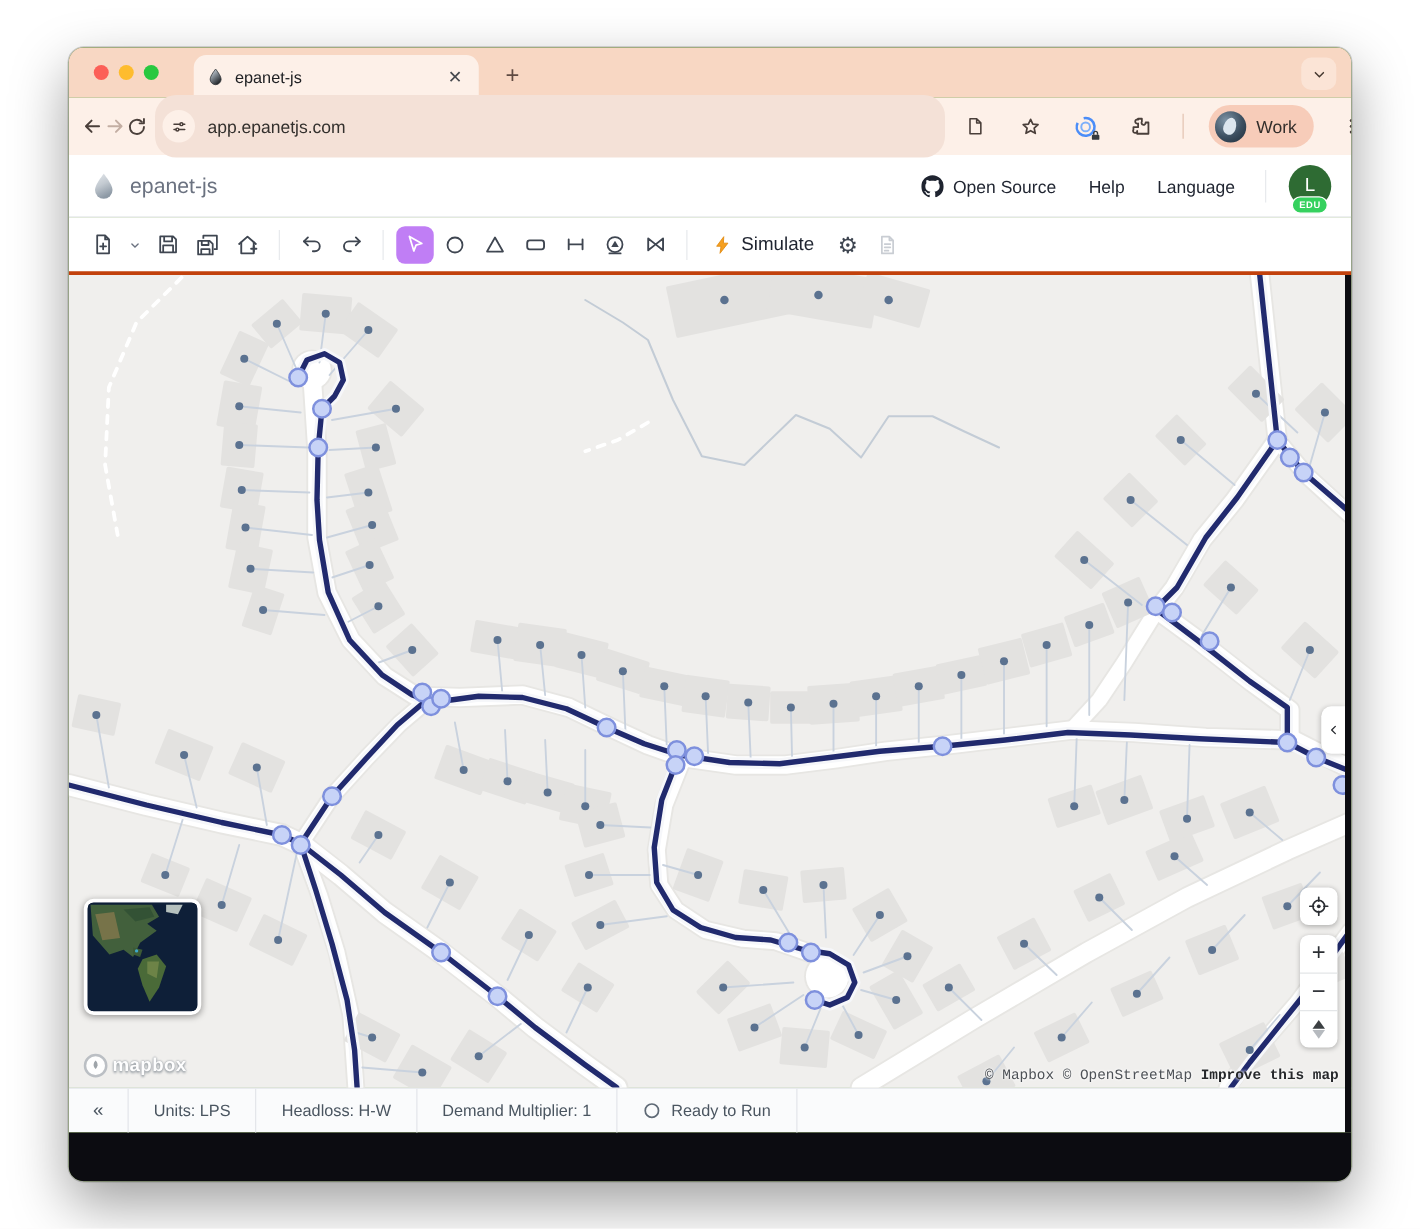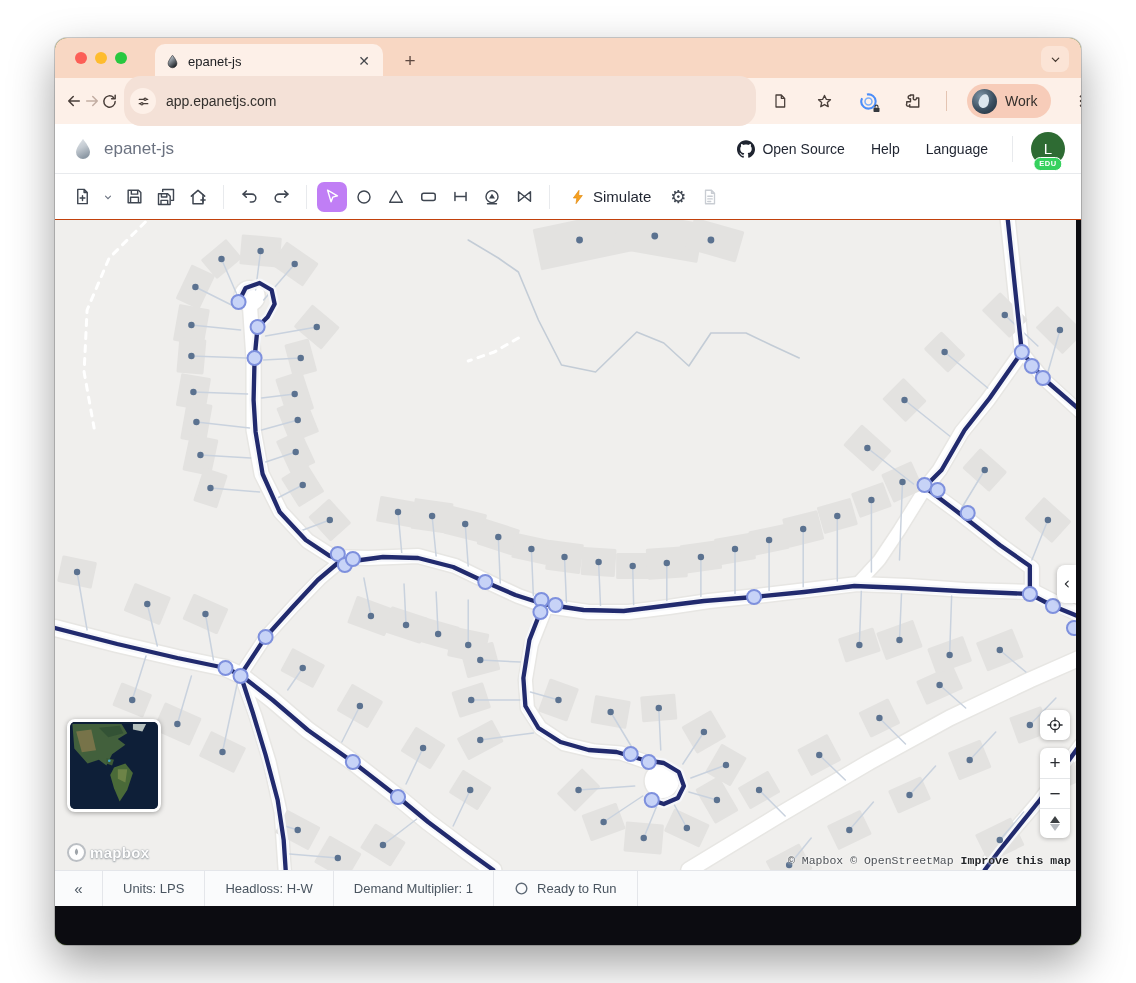--- a/index.html
+++ b/index.html
@@ -44,21 +44,21 @@
   .hnav { display:flex; align-items:center; gap:26px; font-size:14px; color:#1f2430; }
   .hnav .item { display:flex; align-items:center; gap:7px; cursor:pointer; }
   .hdiv { width:1px; height:26px; background:#e8eaed; margin:0 18px 0 24px; }
   .avatar { position:relative; width:34px; height:34px; }
   .avatar .circ { width:34px; height:34px; border-radius:50%; background:#2e6b33; color:#fff; font-size:15px;
                   display:flex; align-items:center; justify-content:center; }
   .avatar .badge { position:absolute; left:50%; bottom:-5px; transform:translateX(-50%); background:#35d15e; color:#fff;
                    font-size:7.5px; font-weight:bold; letter-spacing:.5px; padding:1.5px 5px; border-radius:7px; border:1.5px solid #fff; }
 
   
-  .toolbar { height:46px; background:#fff; border-bottom:1px solid #c2410c; display:flex; align-items:center; padding:0 12px; gap:2px; }
+  .toolbar { height:46px; background:#fff; border-bottom:3px solid #c2410c; display:flex; align-items:center; padding:0 12px; gap:2px; }
   .tbtn { min-width:30px; height:30px; border-radius:7px; display:flex; align-items:center; justify-content:center; color:#3f4651; }
   .tbtn.sel { background:#c07ef5; color:#fff; }
   .tbtn.disabled { color:#c9cdd3; }
   .tdiv { width:1px; height:24px; background:#e8eaed; margin:0 8px; }
   .simulate { display:flex; align-items:center; gap:7px; padding:0 10px; height:32px; border-radius:7px; font-size:15px; color:#1f2430; }
   .gearglyph { font-size:18px; color:#3f4651; line-height:1; }
 
   
   .maparea { position:relative; height:650px; background:#f0efed; }
   .mapcanvas { position:absolute; inset:0 5px 0 0; }

